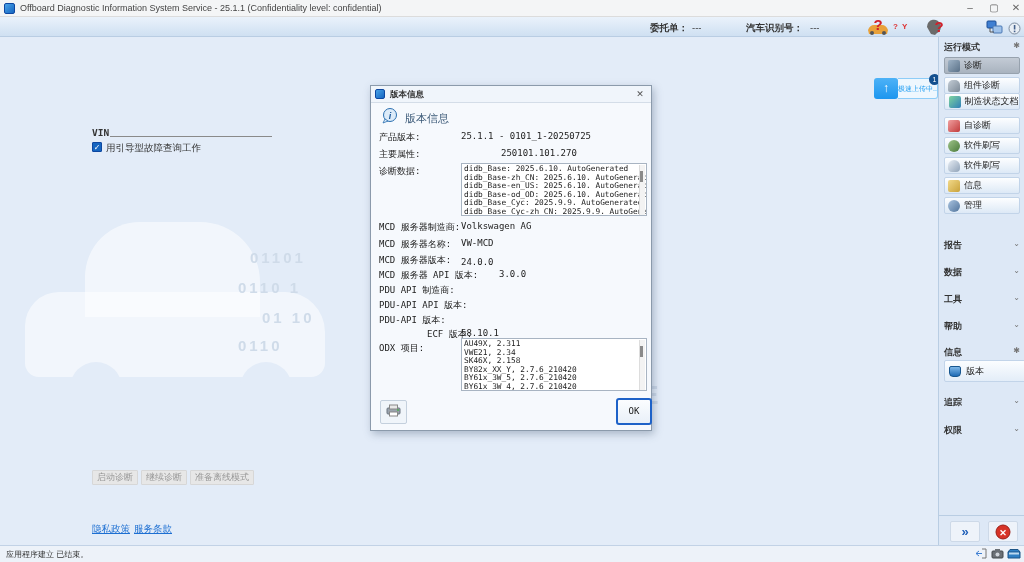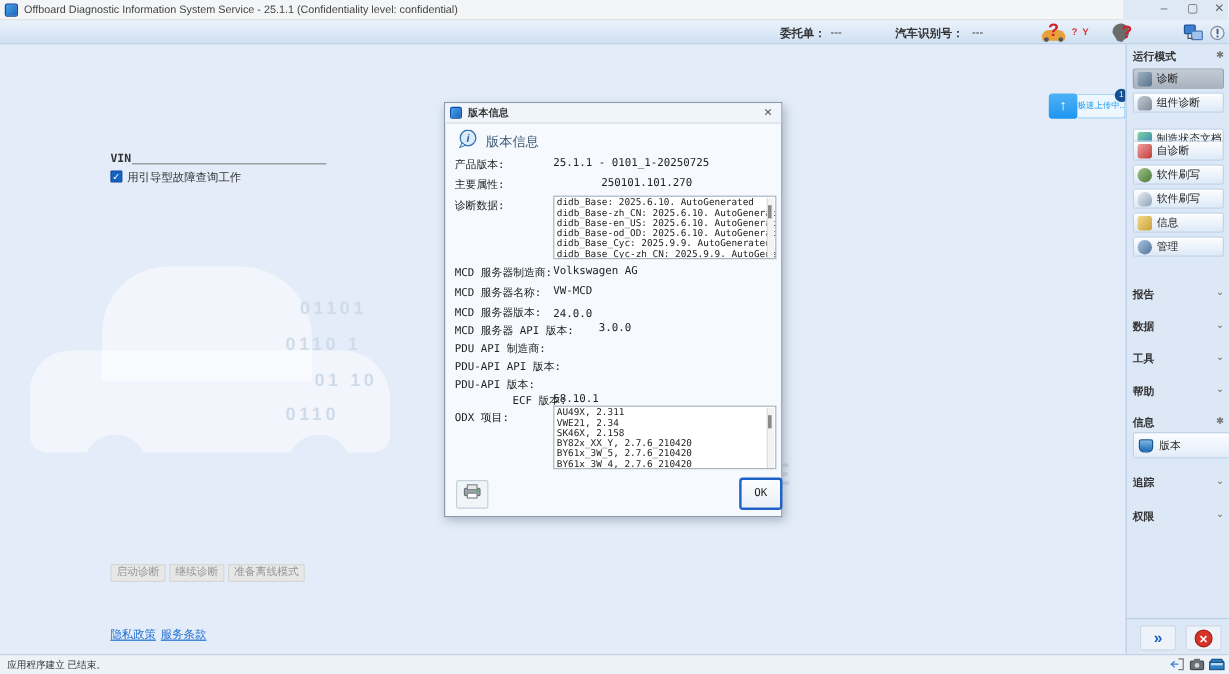--- a/index.html
+++ b/index.html
@@ -3,21 +3,21 @@
 <meta charset="utf-8">
 <style>
   * { margin:0; padding:0; box-sizing:border-box; }
   html,body { width:1024px; height:562px; overflow:hidden; }
   body { font-family:"Liberation Sans", sans-serif; }
   .stage { position:relative; width:1024px; height:562px; background:#dfe9f6; overflow:hidden; }
   .abs { position:absolute; }
   .mono { font-family:"DejaVu Sans Mono", monospace; }
 
   
-  .titlebar { left:0; top:0; width:936px; height:17px; background:#f4f5f6; border-bottom:1px solid #dcdcdc; }
+  .titlebar { left:0; top:0; width:1024px; height:17px; background:#f4f5f6; border-bottom:1px solid #dcdcdc; }
   .app-icon { left:4px; top:3px; width:11px; height:11px; background:linear-gradient(135deg,#4aa3e8,#1565c0); border:1px solid #0d47a1; border-radius:2px; }
   .title-text { left:20px; top:3px; font-size:9px; color:#444; white-space:nowrap; }
   .winbtn { top:1px; width:16px; height:14px; font-size:10px; color:#666; text-align:center; line-height:14px; cursor:default; }
 
   
   .headerbar { left:0; top:17px; width:1024px; height:20px; background:linear-gradient(#eaf2fb,#cfe0f2); border-bottom:1px solid #b9cde3; }
   .hdr-label { top:22px; font-size:9.5px; color:#333; font-weight:bold; }
   .hdr-value { top:22px; font-size:9.5px; color:#333; }
   .car-q { top:17px; width:26px; height:19px; }
   .tiny-red { top:22px; font-size:8px; color:#d33; font-weight:bold; letter-spacing:1px; }
@@ -242,21 +242,21 @@
   </div>
 
   <div class="abs mode-item selected" style="top:57px;">
     <span class="micon" style="background:linear-gradient(135deg,#9fb3c6,#5a7188);"></span>
     <span>诊断</span>
   </div>
   <div class="abs mode-item" style="top:77px;">
     <span class="micon" style="background:linear-gradient(135deg,#c4cdd6,#7d8a97); border-radius:5px 5px 2px 2px;"></span>
     <span>组件诊断</span>
   </div>
-  <div class="abs mode-item" style="top:107px;">
+  <div class="abs mode-item" style="top:93px;justify-content:center;">
     <span class="micon" style="background:linear-gradient(135deg,#7fd4a0,#2f7fb8);"></span>
     <span>制造状态文档</span>
   </div>
   <div class="abs mode-item" style="top:117px;">
     <span class="micon" style="background:linear-gradient(135deg,#f0a0a0,#c23b3b);"></span>
     <span>自诊断</span>
   </div>
   <div class="abs mode-item" style="top:137px;">
     <span class="micon" style="background:linear-gradient(135deg,#9fc48a,#4a7a3a); border-radius:50%;"></span>
     <span>软件刷写</span>

